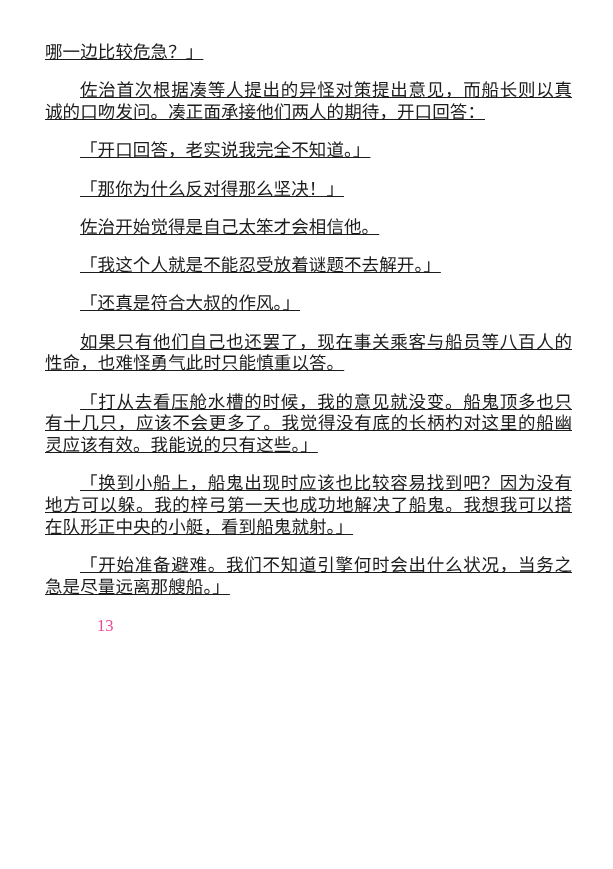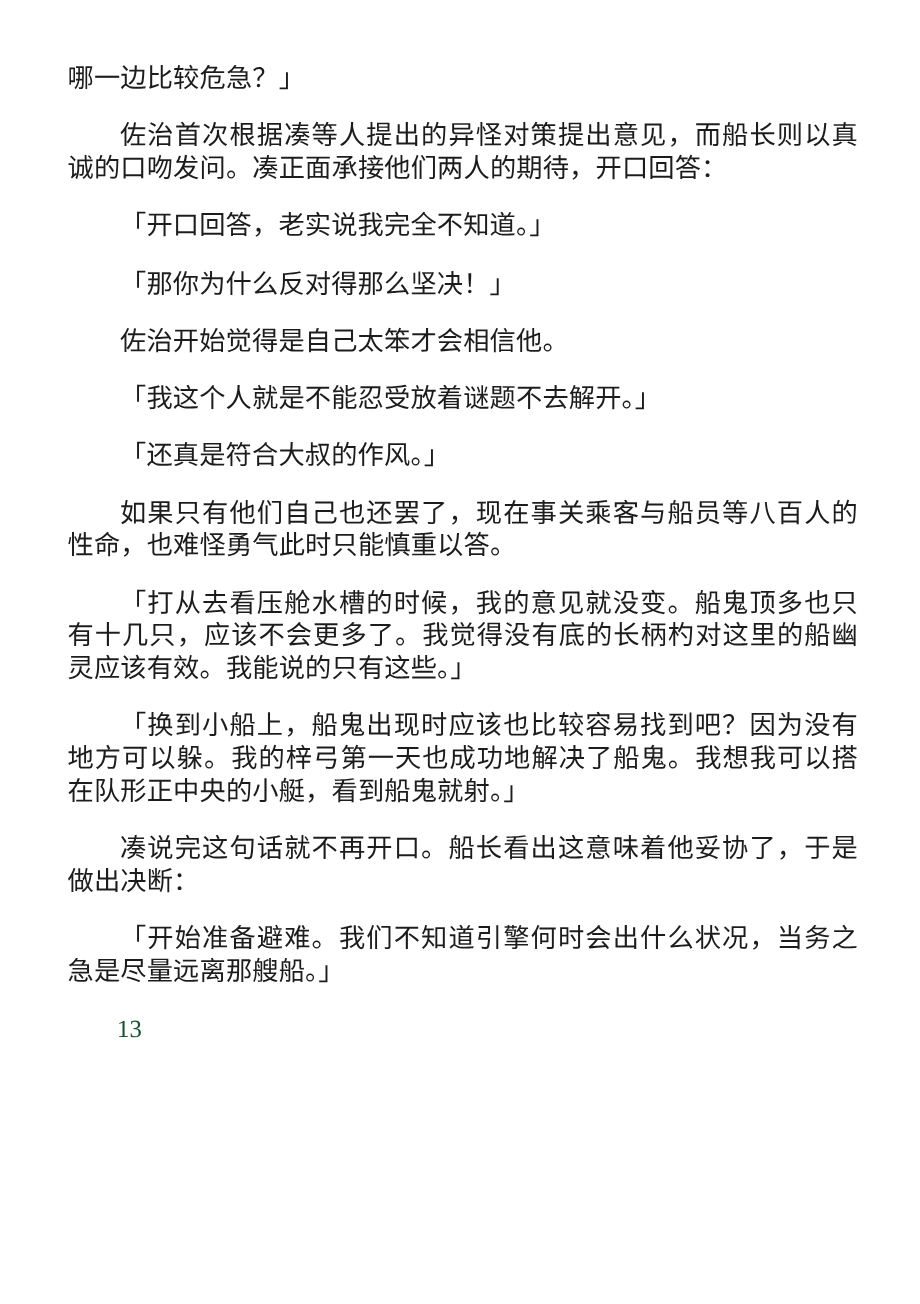--- a/index.html
+++ b/index.html
@@ -21,43 +21,43 @@
     padding: 42px 41px 0 45px;
     background: #ffffff;
   }
   .paragraphs p.para {
     margin: 0 0 16.6px 0;
     font-size: 17.5px;
     line-height: 21.7px;
     text-align: justify;
     text-justify: inter-ideograph;
     letter-spacing: 0.1px;
+    text-decoration: underline;
   }
   .paragraphs p.para.indent {
     text-indent: 2em;
   }
   .page-number {
-    margin: 0 0 0 33px;
+    margin: 0 0 0 52px;
     font-size: 16.5px;
     line-height: 21.7px;
-    color: #14532d;
+    color: #ec4899;
   }
 </style>
 </head>
 <body>
 
 <div class="book-page">
   <div class="paragraphs">
       <p class="para">哪一边比较危急？」</p>
       <p class="para indent">佐治首次根据凑等人提出的异怪对策提出意见，而船长则以真诚的口吻发问。凑正面承接他们两人的期待，开口回答：</p>
       <p class="para indent">「开口回答，老实说我完全不知道。」</p>
       <p class="para indent">「那你为什么反对得那么坚决！」</p>
       <p class="para indent">佐治开始觉得是自己太笨才会相信他。</p>
       <p class="para indent">「我这个人就是不能忍受放着谜题不去解开。」</p>
       <p class="para indent">「还真是符合大叔的作风。」</p>
       <p class="para indent">如果只有他们自己也还罢了，现在事关乘客与船员等八百人的性命，也难怪勇气此时只能慎重以答。</p>
       <p class="para indent">「打从去看压舱水槽的时候，我的意见就没变。船鬼顶多也只有十几只，应该不会更多了。我觉得没有底的长柄杓对这里的船幽灵应该有效。我能说的只有这些。」</p>
       <p class="para indent">「换到小船上，船鬼出现时应该也比较容易找到吧？因为没有地方可以躲。我的梓弓第一天也成功地解决了船鬼。我想我可以搭在队形正中央的小艇，看到船鬼就射。」</p>
-      <p class="para indent">凑说完这句话就不再开口。船长看出这意味着他妥协了，于是做出决断：</p>
       <p class="para indent">「开始准备避难。我们不知道引擎何时会出什么状况，当务之急是尽量远离那艘船。」</p>
     </div>
   <div class="page-number">13</div>
 </div>
 
 </body></html>

